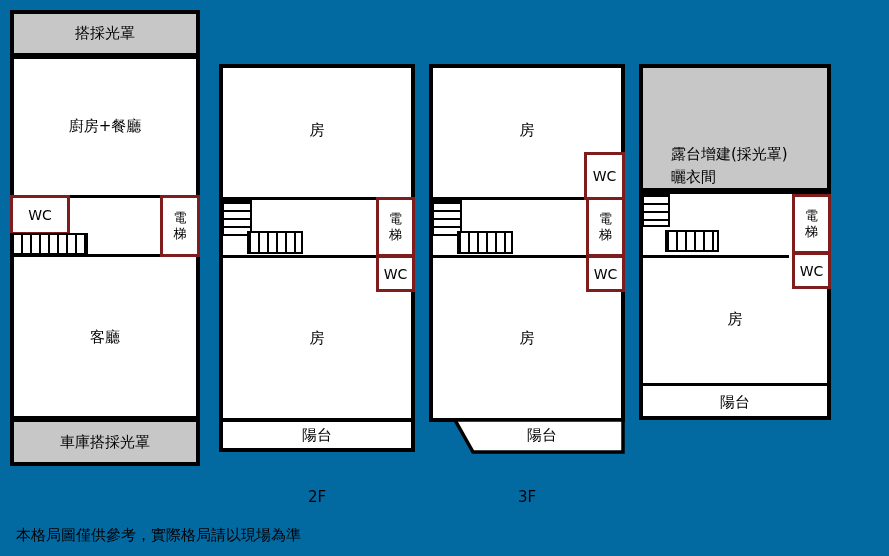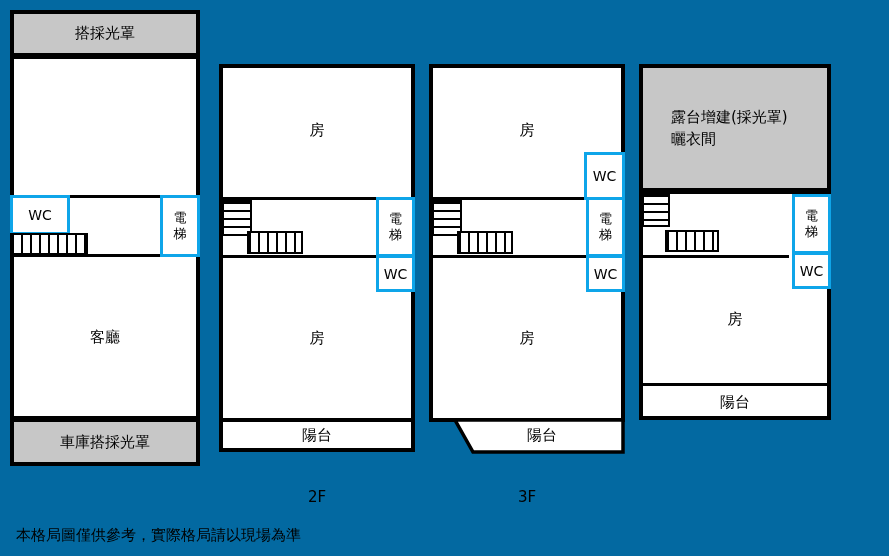--- a/index.html
+++ b/index.html
@@ -3,23 +3,23 @@
 <meta charset="utf-8">
 <style>
   * { margin:0; padding:0; }
   html,body { background:#fff; }
   .canvas { position:relative; width:889px; height:556px; background:#0369a1;
             font-family:"DejaVu Sans","Liberation Sans",sans-serif; color:#000; overflow:hidden; }
   .abs { position:absolute; box-sizing:border-box; }
   .outline { border:4px solid #000; background:#fff; }
   .gray { background:#c7c7c7; }
   .wall { background:#000; z-index:1; }
-  .roomb { border:3px solid #0ea5e9; background:#fff; z-index:2; }
+  .roomb { border:3px solid #7f1d1d; background:#fff; z-index:2; }
   .lbl { display:flex; align-items:center; justify-content:center; font-size:15px; }
-  .lbl-left { display:flex; align-items:center; justify-content:flex-start; }
+  .lbl-left { display:flex; align-items:flex-end; justify-content:flex-start; }
   .stairs { border:2px solid #000; z-index:2; }
   .stripes-v { background-color:#fff;
     background-image:repeating-linear-gradient(90deg,#000 0,#000 2px,#fff 2px,#fff 9px); }
   .stripes-h { background-color:#fff;
     background-image:repeating-linear-gradient(180deg,#000 0,#000 2px,#fff 2px,#fff 8px); }
   .wc-lbl { font-size:14px; }
   .elev-lbl { display:block; width:16px; margin:12px auto; font-size:13px; line-height:1.25;
               word-break:break-all; text-align:center; }
   .flabel { text-align:center; font-size:15px; }
   .terrace-text { font-size:15px; line-height:1.5; padding-left:28px; }
@@ -28,20 +28,23 @@
 </head>
 <body>
 
 <div class="canvas">
 
   <div class="abs" style="left:10px;top:10px;width:190px;height:500px">
     <div class="abs outline gray lbl" style="left:0;top:0;width:190px;height:47px">
       <span>搭採光罩</span>
     </div>
     <div class="abs outline" style="left:0;top:45px;width:190px;height:365px"></div>
+    <div class="abs lbl" style="left:0;top:45px;width:190px;height:143px;z-index:2">
+      <span>廚房+餐廳</span>
+    </div>
     <div class="abs wall" style="left:0;top:185px;width:190px;height:3px"></div>
     <div class="abs roomb lbl" style="left:0;top:185px;width:60px;height:40px">
       <span class="wc-lbl">WC</span>
     </div>
     <div class="abs stairs stripes-v" style="left:0;top:223px;width:78px;height:22px"></div>
     <div class="abs roomb lbl" style="left:150px;top:185px;width:40px;height:62px">
       <span class="elev-lbl">電梯</span>
     </div>
     <div class="abs wall" style="left:0;top:244px;width:190px;height:3px"></div>
     <div class="abs lbl" style="left:0;top:247px;width:190px;height:161px">

